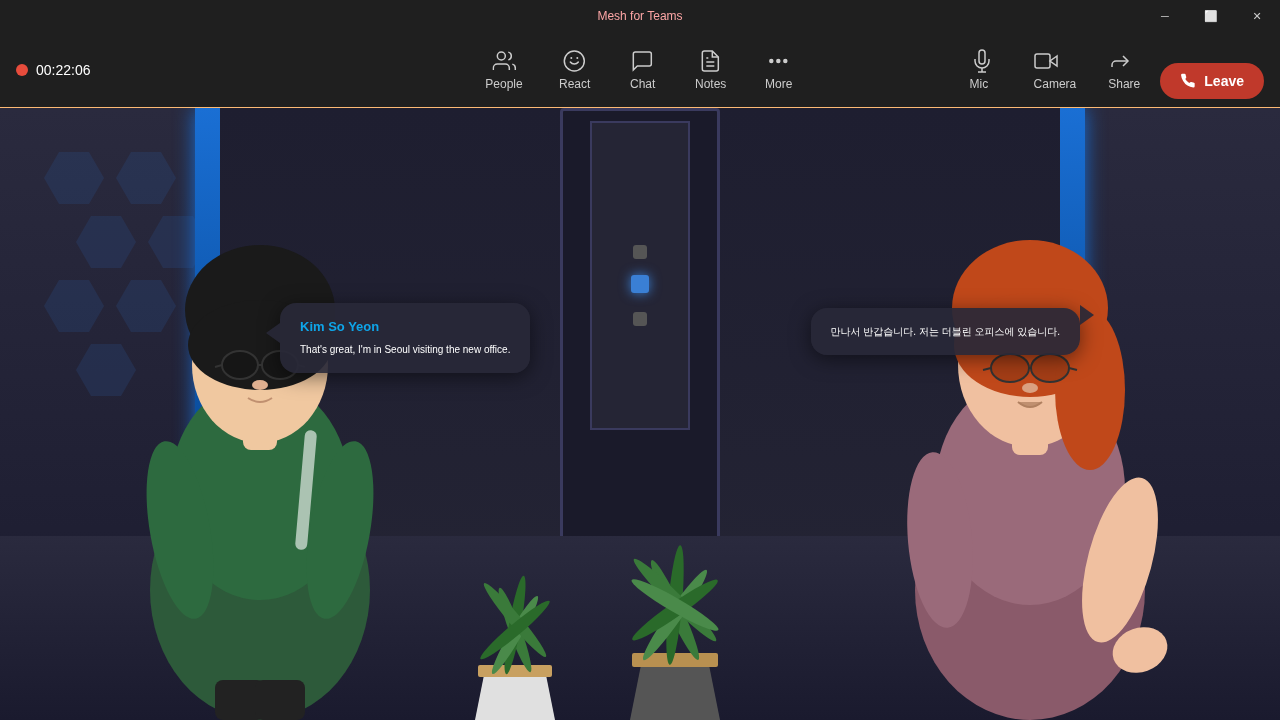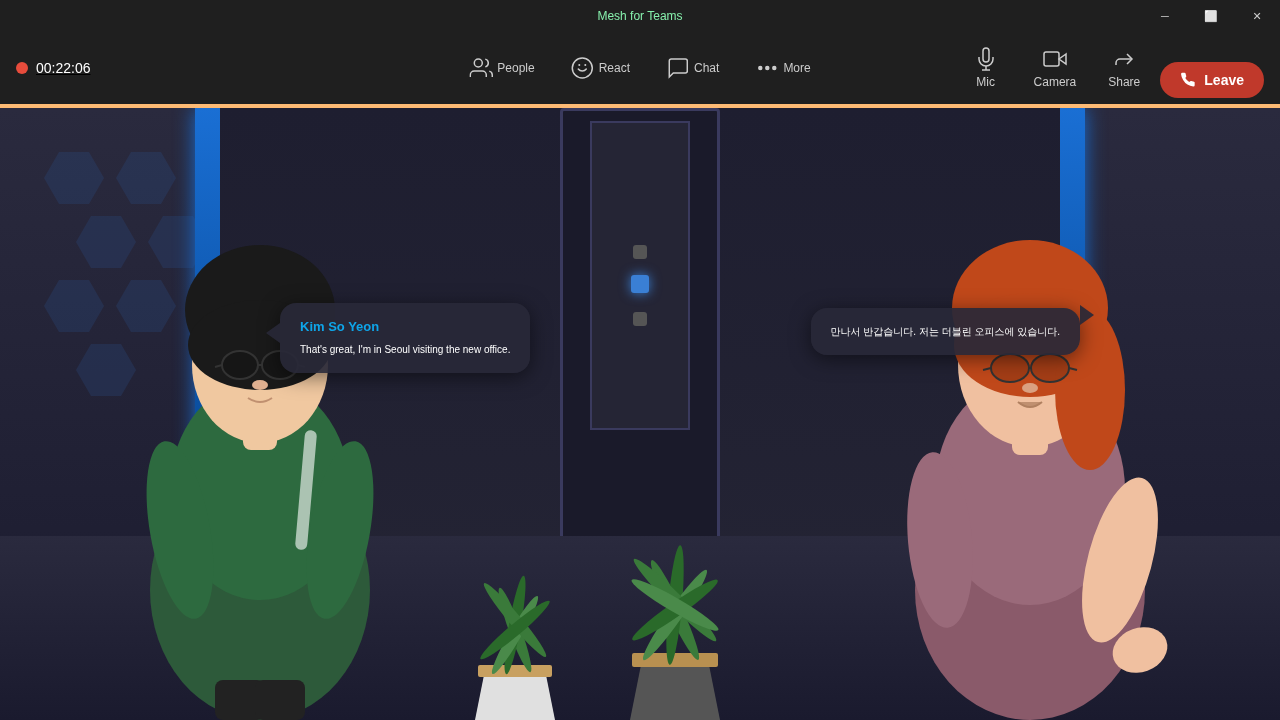--- a/index.html
+++ b/index.html
@@ -16,21 +16,21 @@
       width: 100%;
       height: 32px;
       background: #1f1f1f;
       display: flex;
       align-items: center;
       justify-content: center;
       position: relative;
       z-index: 100;
     }
     #titlebar-title {
-      color: #86efac;
+      color: #fca5a5;
       font-size: 12px;
     }
     #window-controls {
       position: absolute;
       right: 0;
       top: 0;
       display: flex;
       height: 32px;
     }
     .win-btn {
@@ -49,22 +49,21 @@
     
     #toolbar {
       width: 100%;
       height: 76px;
       background: #1f1f1f;
       display: flex;
       align-items: center;
       padding: 0 16px;
       position: relative;
       z-index: 100;
-      border-bottom: 4px solid #fdba74;
-      text-decoration: underline;
+      border-bottom: 1px solid #fdba74;
     }
     #recording-indicator {
       display: flex;
       align-items: center;
       gap: 8px;
       color: #ffffff;
       font-size: 14px;
       font-weight: 500;
     }
     .rec-dot {
@@ -76,21 +75,21 @@
     #toolbar-center {
       position: absolute;
       left: 50%;
       transform: translateX(-50%);
       display: flex;
       align-items: center;
       gap: 4px;
     }
     .toolbar-btn {
       display: flex;
-      flex-direction: row;
+      flex-direction: column;
       align-items: center;
       justify-content: flex-end;
       gap: 4px;
       padding: 8px 16px;
       background: transparent;
       border: none;
       color: #cccccc;
       font-size: 12px;
       cursor: pointer;
       border-radius: 6px;
@@ -103,21 +102,21 @@
     #toolbar-right {
       position: absolute;
       right: 16px;
       display: flex;
       align-items: center;
       gap: 8px;
     }
     .toolbar-btn-right {
       display: flex;
       flex-direction: column;
-      align-items: center;
+      align-items: flex-start;
       justify-content: center;
       gap: 4px;
       padding: 8px 12px;
       background: transparent;
       border: none;
       color: #cccccc;
       font-size: 12px;
       cursor: pointer;
       border-radius: 6px;
       min-width: 56px;
@@ -388,20 +387,30 @@
       <span>React</span>
     </button>
 
     <button class="toolbar-btn">
       <svg class="icon-svg" viewBox="0 0 24 24">
         <path d="M21 15a2 2 0 0 1-2 2H7l-4 4V5a2 2 0 0 1 2-2h14a2 2 0 0 1 2 2z" stroke="currentColor" stroke-width="1.5" fill="none"></path>
       </svg>
       <span>Chat</span>
     </button>
 
+    <button class="toolbar-btn">
+      <svg class="icon-svg" viewBox="0 0 24 24">
+        <path d="M14 2H6a2 2 0 0 0-2 2v16a2 2 0 0 0 2 2h12a2 2 0 0 0 2-2V8z" stroke="currentColor" stroke-width="1.5" fill="none"></path>
+        <polyline points="14,2 14,8 20,8" stroke="currentColor" stroke-width="1.5" fill="none"></polyline>
+        <line x1="16" y1="13" x2="8" y2="13" stroke="currentColor" stroke-width="1.5"></line>
+        <line x1="16" y1="17" x2="8" y2="17" stroke="currentColor" stroke-width="1.5"></line>
+        <line x1="10" y1="9" x2="8" y2="9" stroke="currentColor" stroke-width="1.5"></line>
+      </svg>
+      <span>Notes</span>
+    </button>
 
     <button class="toolbar-btn">
       <svg class="icon-svg" viewBox="0 0 24 24">
         <circle cx="5" cy="12" r="1.5" fill="currentColor"></circle>
         <circle cx="12" cy="12" r="1.5" fill="currentColor"></circle>
         <circle cx="19" cy="12" r="1.5" fill="currentColor"></circle>
       </svg>
       <span>More</span>
     </button>
   </div>

